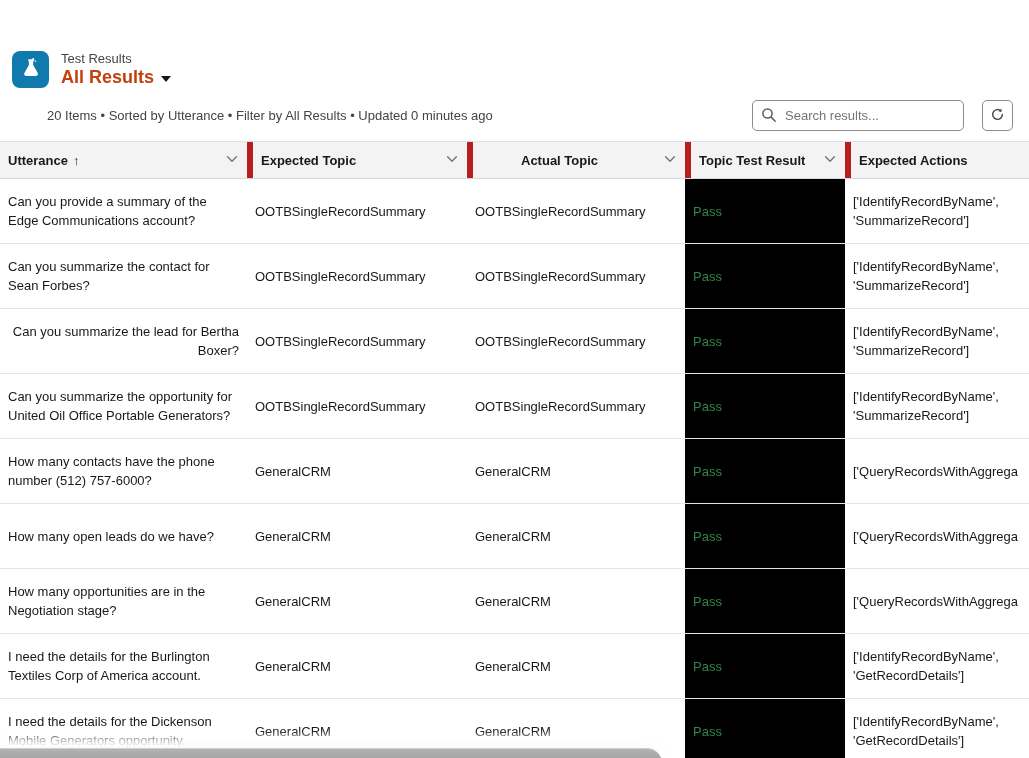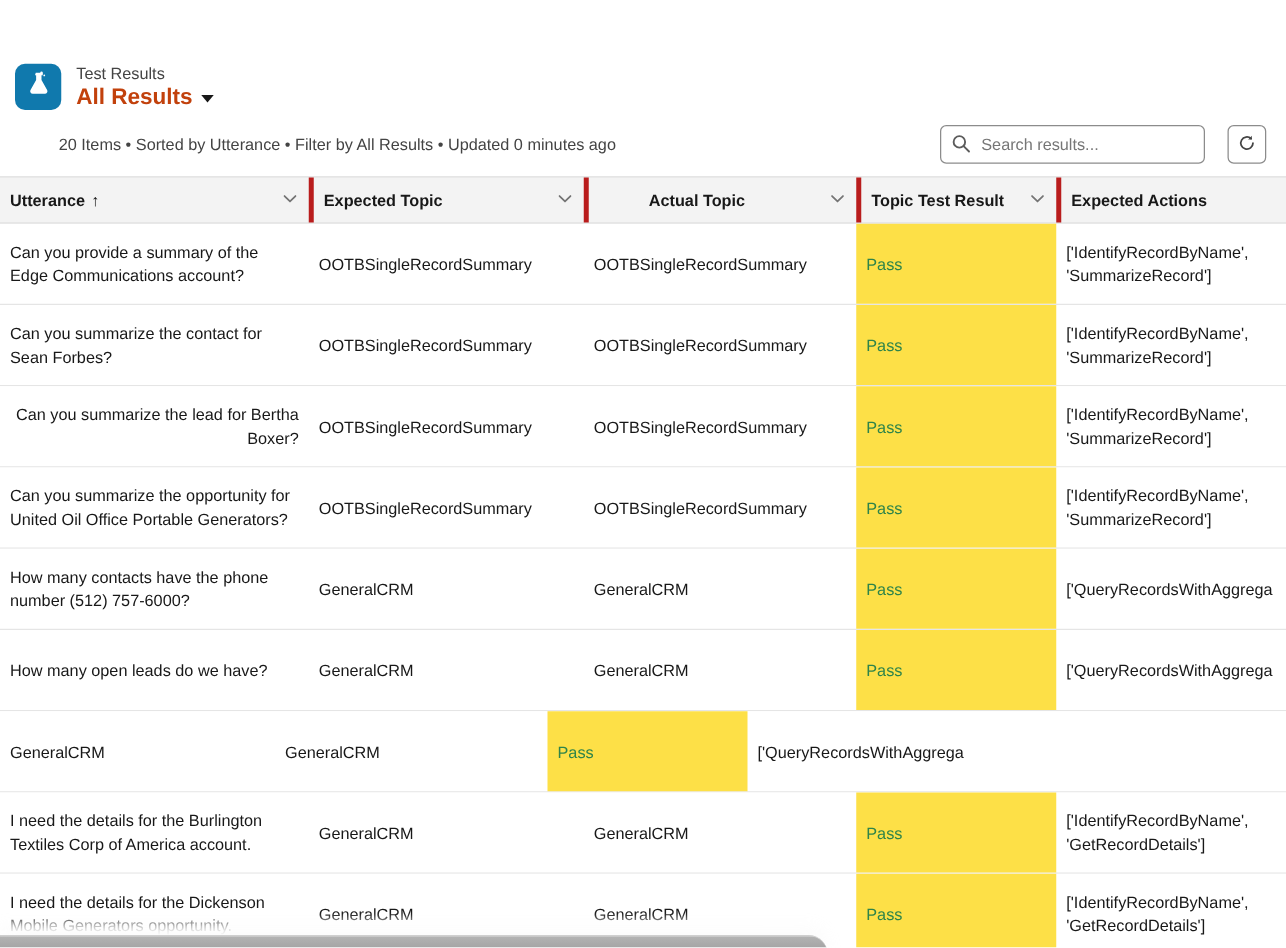--- a/index.html
+++ b/index.html
@@ -25,30 +25,30 @@
   .search-box input { width:100%; height:31px; border:1px solid #8c8c8c; border-radius:5px; padding:0 10px 0 32px; font-size:13px; font-family:inherit; color:#181818; background:#fff; outline:none; }
   .search-box input::placeholder { color:#767676; }
   .search-glyph { position:absolute; left:9px; top:7px; width:16px; height:16px; pointer-events:none; }
   .refresh-btn { width:31px; height:31px; border:1px solid #8c8c8c; border-radius:5px; background:#fff; display:flex; align-items:center; justify-content:center; cursor:pointer; }
   .refresh-btn svg { width:15px; height:15px; }
 
   
   .table-wrap { width:1045px; }
   .thead { display:flex; background:#f3f3f3; border-top:1px solid #e0e0e0; border-bottom:1px solid #d9d9d9; height:38px; }
   .th { display:flex; align-items:center; padding:0 6px 0 8px; font-size:13px; font-weight:700; color:#181818; position:relative; cursor:pointer; }
-  .th + .th { border-left:4px solid #b91c1c; }
+  .th + .th { border-left:6px solid #b91c1c; }
   .th-label { white-space:nowrap; overflow:hidden; }
   .sort-icon { margin-left:5px; font-size:13px; font-weight:400; color:#181818; }
   .col-menu-btn { margin-left:auto; background:none; border:none; cursor:pointer; padding:2px; display:flex; align-items:center; }
   .col-menu-btn svg { width:14px; height:14px; }
 
   .tbody .tr { display:flex; align-items:stretch; height:65px; border-bottom:1px solid #e5e5e5; background:#fff; }
   .td { display:flex; align-items:center; padding:2px 8px; font-size:13px; line-height:19px; color:#181818; overflow:hidden; }
   .td-inner { display:block; }
-  .result-pass { background:#fde047; }
+  .result-pass { background:#000000; }
   .result-pass .td-inner { color:#2e844a; }
 
   
   .bottom-fade { position:absolute; left:0; top:731px; width:672px; height:18px; background:linear-gradient(to bottom, rgba(255,255,255,0), rgba(255,255,255,0.92)); pointer-events:none; }
   .dock-panel { position:absolute; left:0; top:748px; width:662px; height:30px; border-top-right-radius:15px; background:linear-gradient(to bottom,#b3b3b3,#878787); border-top:1px solid #cfcfcf; box-shadow:0 -7px 12px rgba(252,252,252,0.9); cursor:pointer; }
 </style>
 </head>
 <body>
 
 <div class="viewport">
@@ -243,20 +243,23 @@
             <span class="td-inner">GeneralCRM</span>
           </div>
     <div class="td td-result result-pass" style="width: 160px;">
             <span class="td-inner">Pass</span>
           </div>
     <div class="td td-actions" style="width: 200px;">
             <span class="td-inner">['QueryRecordsWithAggrega</span>
           </div>
   </div>
         <div class="tr">
+    <div class="td td-utterance" style="width: 247px;">
+            <span class="td-inner">How many opportunities are in the Negotiation stage?</span>
+          </div>
     <div class="td td-expected-topic" style="width: 220px;">
             <span class="td-inner">GeneralCRM</span>
           </div>
     <div class="td td-actual-topic" style="width: 218px;">
             <span class="td-inner">GeneralCRM</span>
           </div>
     <div class="td td-result result-pass" style="width: 160px;">
             <span class="td-inner">Pass</span>
           </div>
     <div class="td td-actions" style="width: 200px;">

